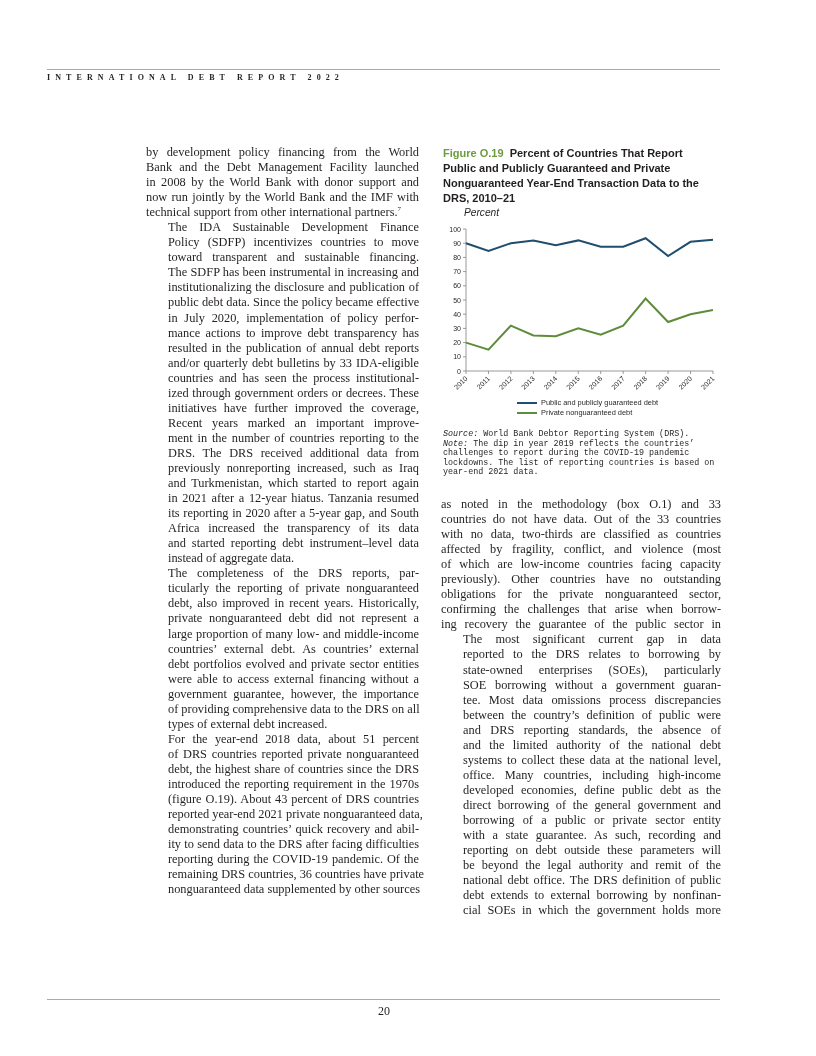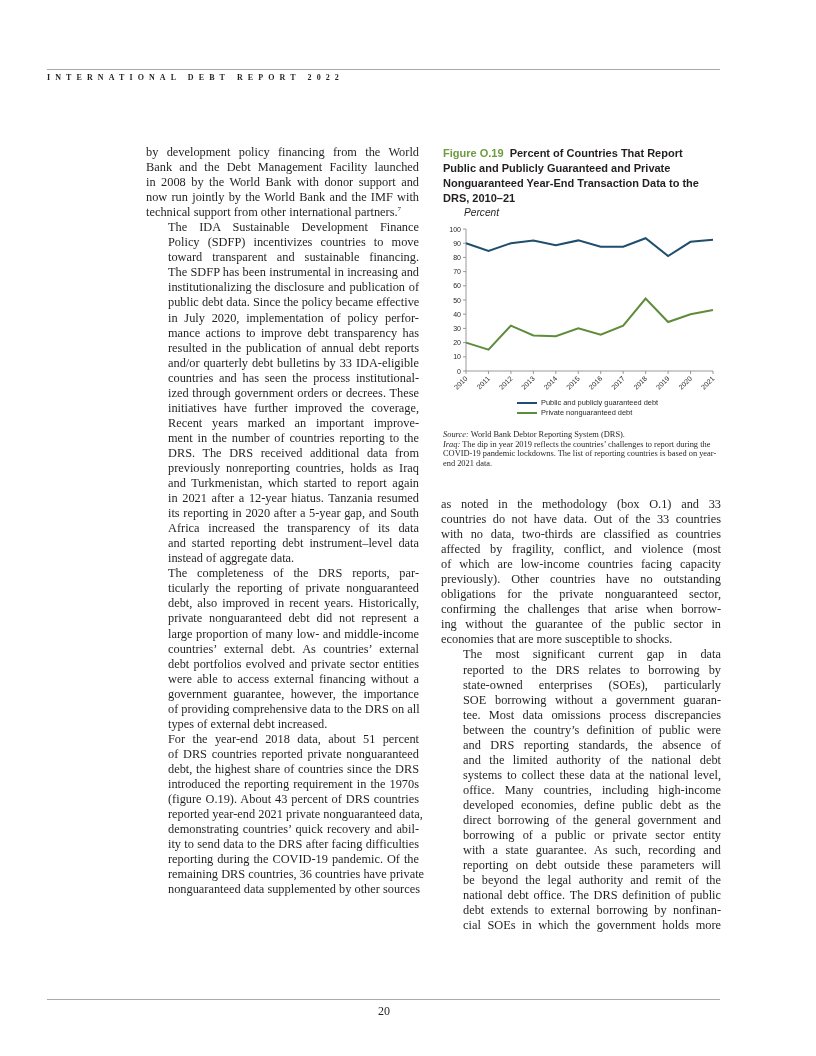--- a/index.html
+++ b/index.html
@@ -19,21 +19,21 @@
 
   .figure { position: absolute; left: 443px; top: 146px; width: 282px; }
   .fig-title { font-family: "Liberation Sans", sans-serif; font-size: 11px; font-weight: bold; line-height: 15px; color: #231f20; }
   .fig-num { color: #6d9c3f; }
   .fig-unit { font-family: "Liberation Sans", sans-serif; font-size: 10.2px; font-style: italic; line-height: 13px; color: #231f20; margin-left: 21px; }
   .chart { position: absolute; left: -5px; top: 80px; }
   .chart svg text { font-family: "Liberation Sans", sans-serif; font-size: 7px; fill: #231f20; }
   .legend { position: absolute; left: 74px; top: 252px; font-family: "Liberation Sans", sans-serif; font-size: 7.4px; line-height: 10px; color: #231f20; text-align: right; }
   .legend-item { display: flex; align-items: center; }
   .legend-swatch { width: 20px; height: 2px; margin-right: 4px; }
-  .fig-notes { position: absolute; left: 0; top: 284px; width: 282px; font-size: 8.4px; line-height: 9.5px; color: #231f20; }
+  .fig-notes { position: absolute; left: 0; top: 284px; width: 282px; font-size: 8.4px; line-height: 9.5px; color: #231f20; font-family: Liberation Mono, monospace; }
   .fig-notes i { font-style: italic; }
 
   .footer-rule { position: absolute; left: 47px; top: 999px; width: 673px; height: 1px; background: #a7a9ac; }
   .page-number { position: absolute; left: 0; width: 768px; top: 1004px; text-align: center; font-size: 12px; color: #231f20; }
 </style>
 </head>
 <body>
 
 <div class="header-rule"></div>
 <div class="running-head">INTERNATIONAL DEBT REPORT 2022</div>
@@ -52,21 +52,21 @@
       <span class="line">resulted in the publication of annual debt reports</span>
       <span class="line">and/or quarterly debt bulletins by 33 IDA-eligible</span>
       <span class="line">countries and has seen the process institutional-</span>
       <span class="line">ized through government orders or decrees. These</span>
       <span class="line">initiatives have further improved the coverage,</span>
     </p>
     <p class="indent">
       <span class="line" style="text-indent: 22px;">Recent years marked an important improve-</span>
       <span class="line">ment in the number of countries reporting to the</span>
       <span class="line">DRS. The DRS received additional data from</span>
-      <span class="line">previously nonreporting countries, holds as Iraq</span>
+      <span class="line">previously nonreporting increased, such as Iraq</span>
       <span class="line">and Turkmenistan, which started to report again</span>
       <span class="line">in 2021 after a 12-year hiatus. Tanzania resumed</span>
       <span class="line">its reporting in 2020 after a 5-year gap, and South</span>
       <span class="line">Africa increased the transparency of its data</span>
       <span class="line">and started reporting debt instrument–level data</span>
       <span class="line last">instead of aggregate data.</span>
     </p>
     <p class="indent">
       <span class="line" style="text-indent: 22px;">The completeness of the DRS reports, par-</span>
       <span class="line">ticularly the reporting of private nonguaranteed</span>
@@ -166,36 +166,35 @@
       <span>Public and publicly guaranteed debt</span>
     </div>
     <div class="legend-item">
       <span class="legend-swatch" id="sw1" style="background: rgb(94, 140, 58);"></span>
       <span>Private nonguaranteed debt</span>
     </div>
   </div>
 
   <div class="fig-notes">
     <div><i>Source:</i><span> World Bank Debtor Reporting System (DRS).</span></div>
-    <div><i>Iraq:</i><span> The dip in year 2019 reflects the countries’ challenges to report during the COVID-19 pandemic lockdowns. The list of reporting countries is based on year-end 2021 data.</span></div>
+    <div><i>Note:</i><span> The dip in year 2019 reflects the countries’ challenges to report during the COVID-19 pandemic lockdowns. The list of reporting countries is based on year-end 2021 data.</span></div>
   </div>
 </div>
 
 <div class="col col-right" id="right-col">
     <p>
       <span class="line">as noted in the methodology (box O.1) and 33</span>
       <span class="line">countries do not have data. Out of the 33 countries</span>
       <span class="line">with no data, two-thirds are classified as countries</span>
       <span class="line">affected by fragility, conflict, and violence (most</span>
       <span class="line">of which are low-income countries facing capacity</span>
       <span class="line">previously). Other countries have no outstanding</span>
       <span class="line">obligations for the private nonguaranteed sector,</span>
       <span class="line">confirming the challenges that arise when borrow-</span>
-      <span class="line">ing without the guarantee of the public sector in</span>
-      <span class="line last">economies that are more susceptible to shocks.</span>
+      <span class="line">ing recovery the guarantee of the public sector in</span>
     </p>
     <p class="indent">
       <span class="line" style="text-indent: 22px;">The most significant current gap in data</span>
       <span class="line">reported to the DRS relates to borrowing by</span>
       <span class="line">state-owned enterprises (SOEs), particularly</span>
       <span class="line">SOE borrowing without a government guaran-</span>
       <span class="line">tee. Most data omissions process discrepancies</span>
       <span class="line">between the country’s definition of public were</span>
       <span class="line">and DRS reporting standards, the absence of</span>
       <span class="line">and the limited authority of the national debt</span>

